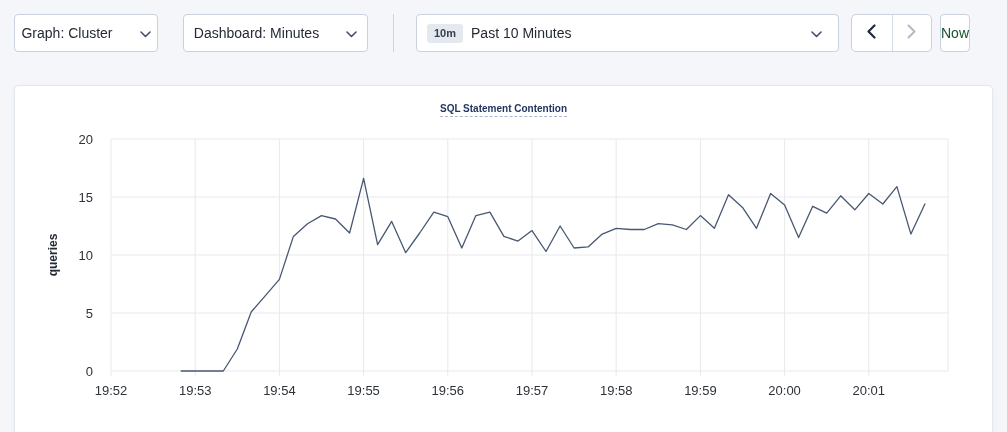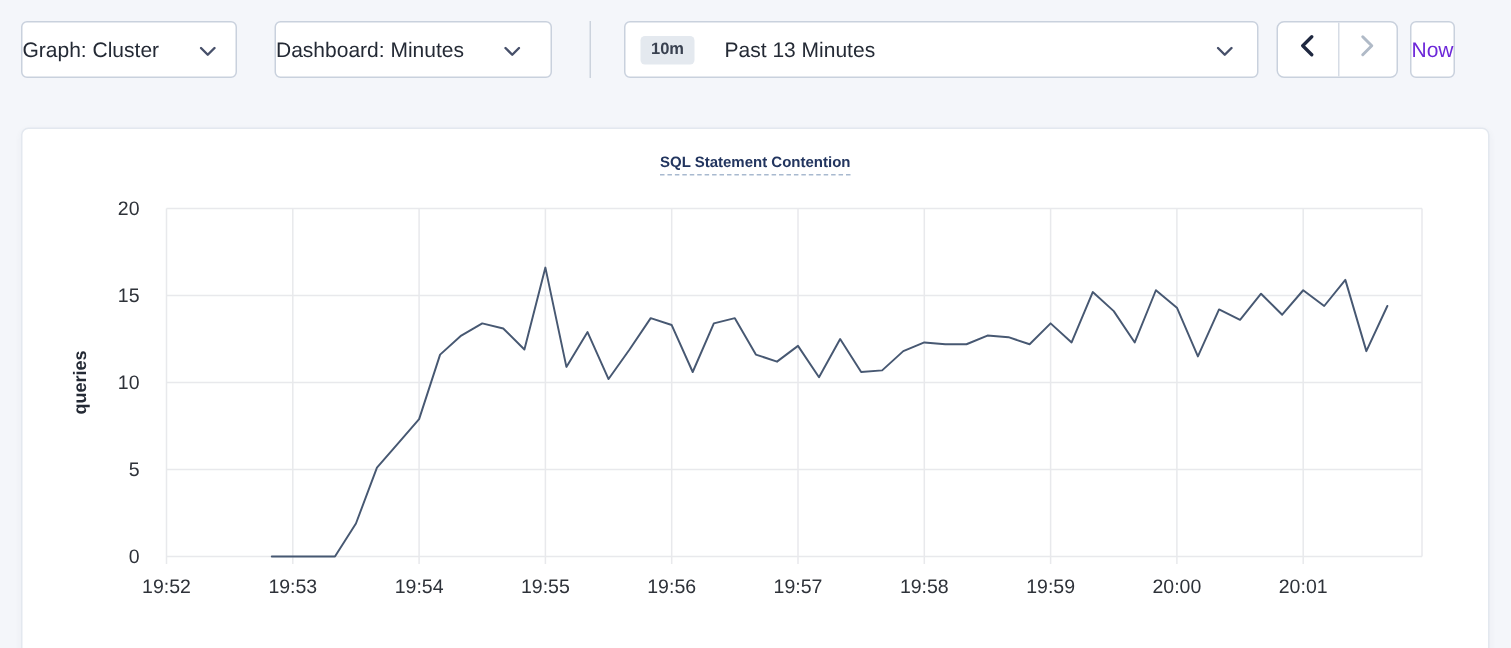--- a/index.html
+++ b/index.html
@@ -3,37 +3,37 @@
 <meta charset="utf-8">
 <style>
   * { margin:0; padding:0; box-sizing:border-box; }
   html,body { width:1007px; height:432px; overflow:hidden;
     background:#f4f6fa; font-family:"Liberation Sans", sans-serif; }
 
   
   .toolbar { position:absolute; left:0; top:0; width:1007px; height:70px; }
   .ctl { position:absolute; top:14px; height:38px; background:#ffffff;
     border:1px solid #c9d1dd; border-radius:4px; display:flex; align-items:center;
-    gap:27px; font-size:14px; font-weight:500; color:#242a35;
+    justify-content:center; gap:27px; font-size:14px; font-weight:500; color:#242a35;
     cursor:pointer; }
   .dd-graph { left:14px; width:144px; }
   .dd-dash  { left:183px; width:185px; }
   .v-divider { position:absolute; left:393px; top:14px; width:1px; height:38px;
     background:#ccd3dd; }
   .timepicker { left:416px; width:423px; justify-content:flex-start;
-    padding:0 16px 0 10px; gap:20px; }
+    padding:0 16px 0 10px; gap:8px; }
   .time-badge { background:#e4e9ef; color:#394150; font-size:11px; font-weight:700;
     border-radius:3px; padding:4px 7px; line-height:1; }
   .time-label { flex:1; text-align:left; font-weight:500; }
   .btn-group { position:absolute; left:851px; top:14px; width:81px; height:38px;
     background:#ffffff; border:1px solid #c9d1dd; border-radius:5px; display:flex; }
   .nav-btn { width:50%; display:flex; align-items:center; justify-content:center;
     cursor:pointer; }
   .nav-btn + .nav-btn { border-left:1px solid #d6dce5; }
-  .now-btn { left:940px; width:30px; color:#6d28d9; font-weight:500; cursor:default; }
+  .now-btn { left:940px; width:30px; color:#14532d; font-weight:500; cursor:default; }
 
   
   .card { position:absolute; left:14px; top:85px; width:979px; height:352px;
     background:#ffffff; border:1px solid #e3e8ef; border-radius:5px;
     box-shadow:0 2px 5px rgba(60,70,90,0.05); }
   .chart-title-row { position:absolute; top:12px; left:0; width:100%;
     text-align:center; z-index:2; }
   .chart-title { display:inline-block; font-size:10px; font-weight:700;
     color:#22355f; border-bottom:1px dashed #a8b9cf; padding-bottom:2px;
     cursor:pointer; }
@@ -63,21 +63,21 @@
       <svg width="11" height="7" viewBox="0 0 11 7">
           <polyline points="1,1 5.5,5.5 10,1" fill="none" stroke="#47506a" stroke-width="1.6" stroke-linecap="round" stroke-linejoin="round"></polyline>
         </svg>
     </span>
   </div>
 
   <div class="v-divider"></div>
 
   <div class="ctl timepicker">
     <span class="time-badge">10m</span>
-    <span class="time-label">Past 13 Minutes</span>
+    <span class="time-label">Past 10 Minutes</span>
     <span>
       <svg width="11" height="7" viewBox="0 0 11 7">
           <polyline points="1,1 5.5,5.5 10,1" fill="none" stroke="#47506a" stroke-width="1.6" stroke-linecap="round" stroke-linejoin="round"></polyline>
         </svg>
     </span>
   </div>
 
   <div class="btn-group">
     <div class="nav-btn">
       <span>

